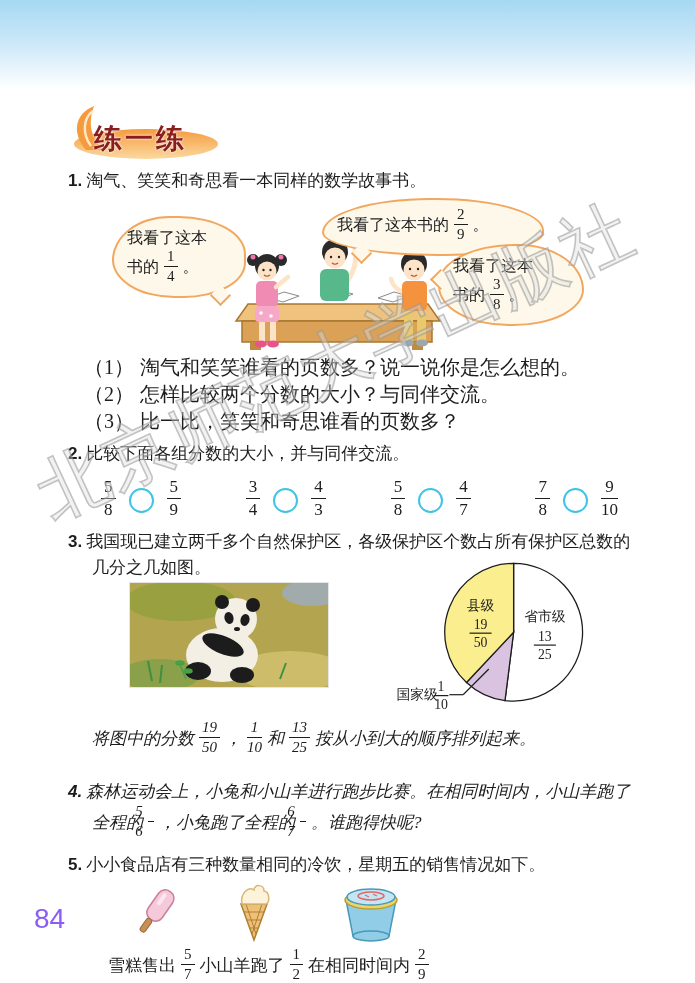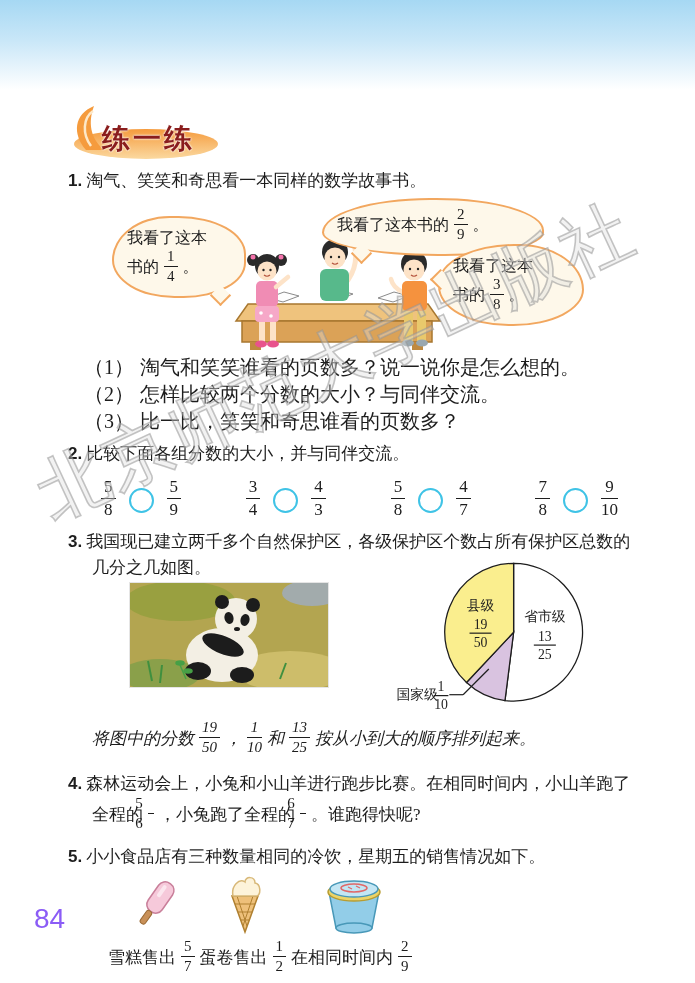--- a/index.html
+++ b/index.html
@@ -11,21 +11,21 @@
   .sky {
     position:absolute; left:0; top:0; width:695px; height:90px;
     background:linear-gradient(to bottom,#a6d8f3 0%, #c9e7f8 45%, #ffffff 100%);
   }
   .content { position:relative; padding:104px 54px 0 68px; z-index:2; }
 
   
   .badge { position:relative; height:58px; margin-left:2px; }
   .badge svg { position:absolute; left:-6px; top:0; }
   .badge .title {
-    position:absolute; left:32px; top:16px; font-size:28px; font-weight:bold;
+    position:absolute; left:24px; top:16px; font-size:28px; font-weight:bold;
     color:#8a1d1d; letter-spacing:3px;
     text-shadow:0 0 2px #fff, 0 0 2px #fff;
     font-family:"Liberation Sans","DejaVu Sans",sans-serif;
   }
 
   
   .prob { font-size:17px; line-height:26px; margin-top:6px; padding-left:24px; text-indent:-24px; }
   .prob .pnum { font-weight:bold; font-family:"Liberation Sans","DejaVu Sans",sans-serif; margin-right:4px; }
   .subq { font-size:20px; line-height:27px; margin-left:16px; }
   .subq .snum { margin-right:6px; }
@@ -297,21 +297,21 @@
       <text x="-79" y="64" text-anchor="middle">1</text>
       <line x1="-87" y1="69" x2="-71" y2="69" stroke="#1d1d1d" stroke-width="1.3"></line>
       <text x="-79" y="84" text-anchor="middle">10</text>
     </svg>
   </div>
 
   <p class="inline-line">
     <span>将图中的分数</span><span class="frac"><span class="num">19</span><span class="den">50</span></span><span>，</span><span class="frac"><span class="num">1</span><span class="den">10</span></span><span>和</span><span class="frac"><span class="num">13</span><span class="den">25</span></span><span>按从小到大的顺序排列起来。</span>
   </p>
 
-  <p class="prob" style="margin-top:12px;">
+  <p class="prob" style="margin-top:20px;font-style:italic;">
     <span class="pnum">4.</span><span>森林运动会上，小兔和小山羊进行跑步比赛。在相同时间内，小山羊跑了</span><br>
     <span>全程的</span><span class="frac"><span class="num">5</span><span class="den">6</span></span><span>，小兔跑了全程的</span><span class="frac"><span class="num">6</span><span class="den">7</span></span><span>。谁跑得快呢?</span>
   </p>
 
   <p class="prob" style="margin-top:10px;">
     <span class="pnum">5.</span><span>小小食品店有三种数量相同的冷饮，星期五的销售情况如下。</span>
   </p>
 
   <div class="drinks">
     <div class="drink">
@@ -327,21 +327,21 @@
       <div class="lbl"><span>雪糕售出</span><span class="frac"><span class="num">5</span><span class="den">7</span></span></div>
     </div>
     <div class="drink">
       <div class="iconbox">
         <svg width="48" height="62" viewBox="0 0 48 62">
           <polygon points="11,22 37,22 24,58" fill="#eec07a" stroke="#b08030" stroke-width="1.5"></polygon>
           <path d="M14,30 L34,30 M17,38 L31,38 M20,46 L28,46 M16,22 L26,52 M32,22 L22,52" stroke="#b08030" stroke-width="1"></path>
           <path d="M12,22 C10,12 18,4 24,8 C24,2 34,2 34,9 C40,10 40,20 36,22 Z" fill="#fdf3da" stroke="#d8b878" stroke-width="1.5"></path>
         </svg>
       </div>
-      <div class="lbl"><span>蛋卷售出</span><span class="frac"><span class="num">1</span><span class="den">2</span></span></div>
+      <div class="lbl"><span>小山羊跑了</span><span class="frac"><span class="num">1</span><span class="den">2</span></span></div>
     </div>
     <div class="drink">
       <div class="iconbox">
         <svg width="84" height="60" viewBox="0 0 84 60">
           <path d="M17,16 L67,16 L60,52 L24,52 Z" fill="#92cde8" stroke="#4898b8" stroke-width="1.5"></path>
           <ellipse cx="42" cy="52" rx="18" ry="5" fill="#92cde8" stroke="#4898b8" stroke-width="1.5"></ellipse>
           <ellipse cx="42" cy="16" rx="26" ry="9" fill="#ecd468" stroke="#b89c30" stroke-width="1.5"></ellipse>
           <ellipse cx="42" cy="13" rx="24" ry="8" fill="#c3e6f4" stroke="#4898b8" stroke-width="1.5"></ellipse>
           <ellipse cx="42" cy="12" rx="13" ry="4" fill="none" stroke="#e06868" stroke-width="1.5"></ellipse>
           <path d="M36,11 l4,2 M44,10 l4,2" stroke="#e06868" stroke-width="1.2"></path>

